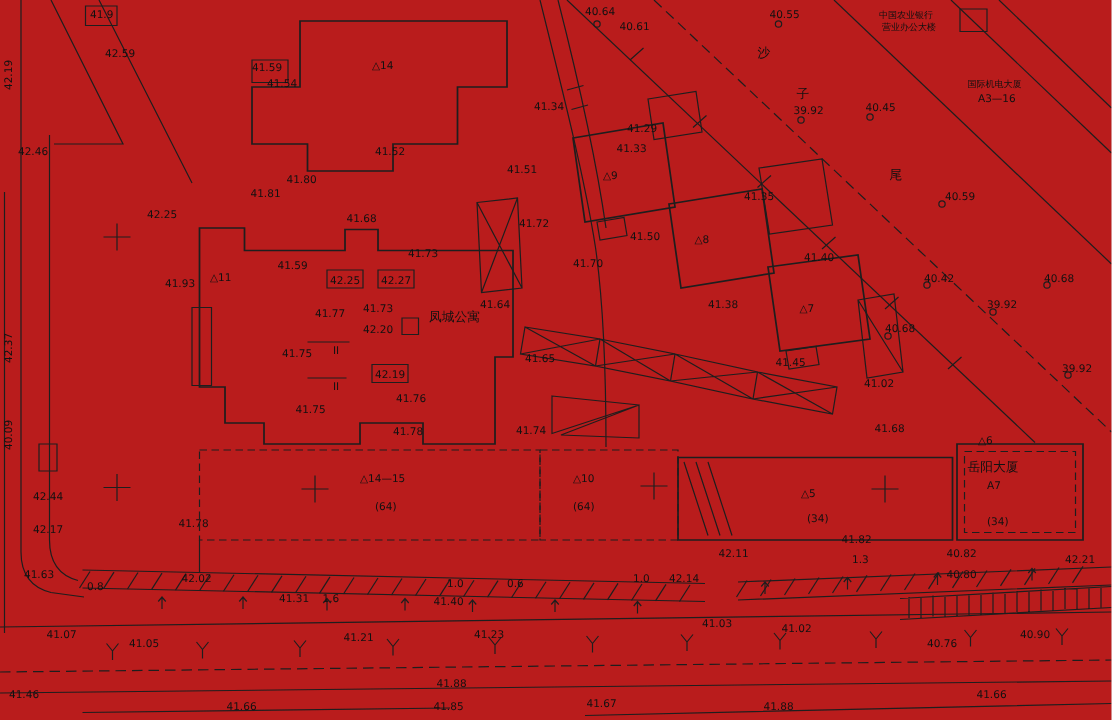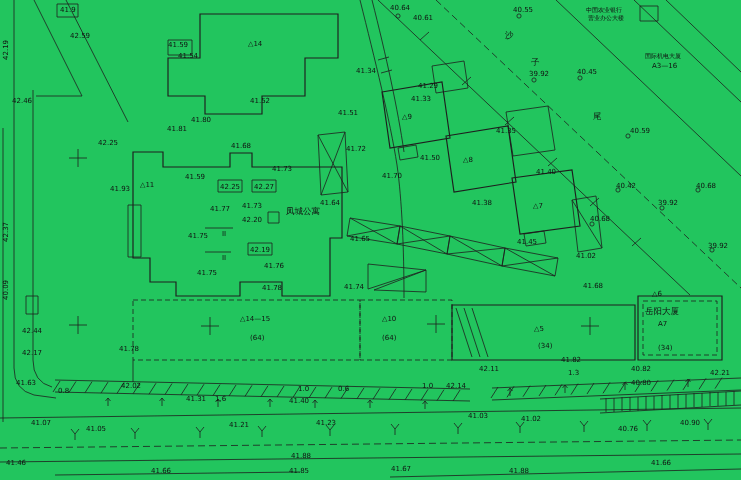--- a/index.html
+++ b/index.html
@@ -1,16 +1,16 @@
 <!DOCTYPE html>
 <html><head>
 <meta charset="utf-8">
 <style>
   html,body{margin:0;padding:0;background:#e8e8e8;}
-  .stage{position:relative;width:741px;height:480px;background:#22c55e;overflow:hidden;
+  .stage{position:relative;width:741px;height:480px;background:#b91c1c;overflow:hidden;
          font-family:"DejaVu Sans",sans-serif;}
   svg{position:absolute;left:0;top:0;}
   .ln{fill:none;stroke:#1e1e1e;stroke-width:.8;stroke-linecap:butt;}
   .ln-thick{stroke-width:1.15;}
   .dash{stroke-dasharray:5 3;}
   .dash2{stroke-dasharray:7 4;}
   .lbl{font-family:"DejaVu Sans",sans-serif;font-size:7px;fill:#111;}
   .zh{font-size:8.5px;}
   .zh-xs{font-size:6px;}
 </style>

